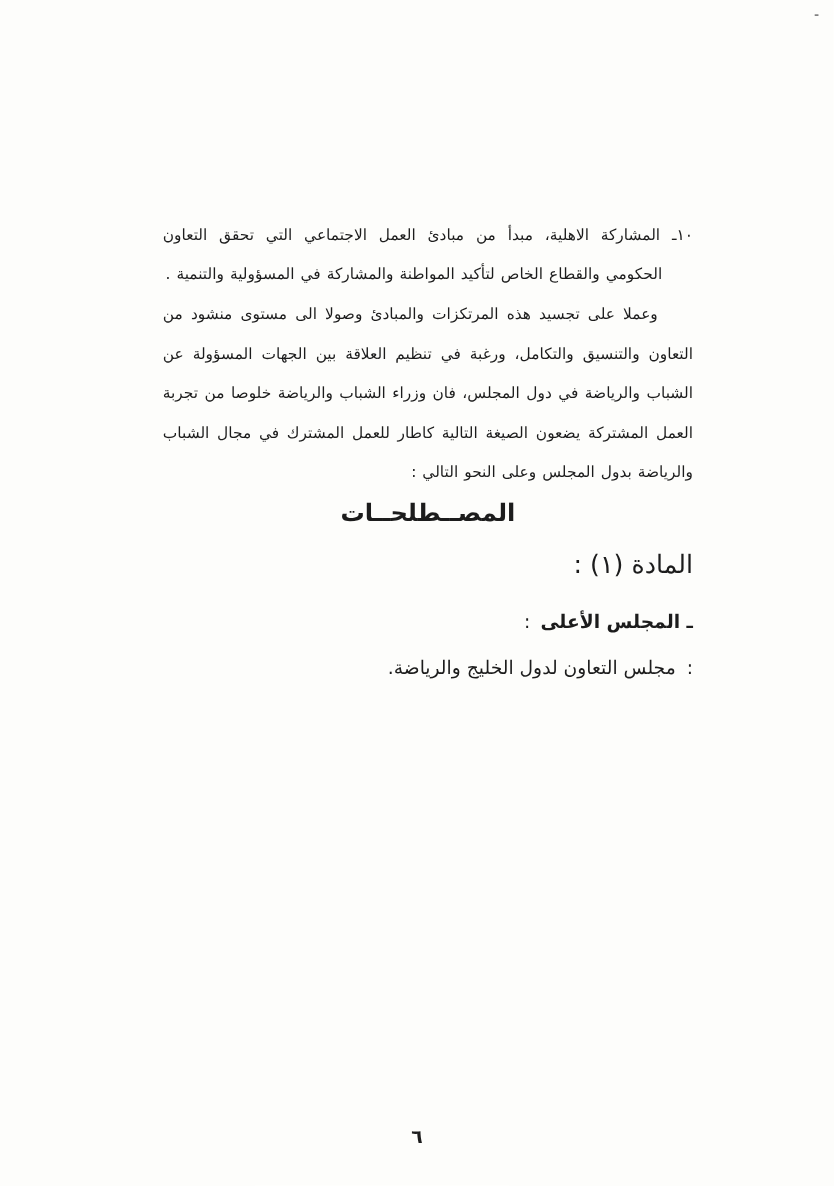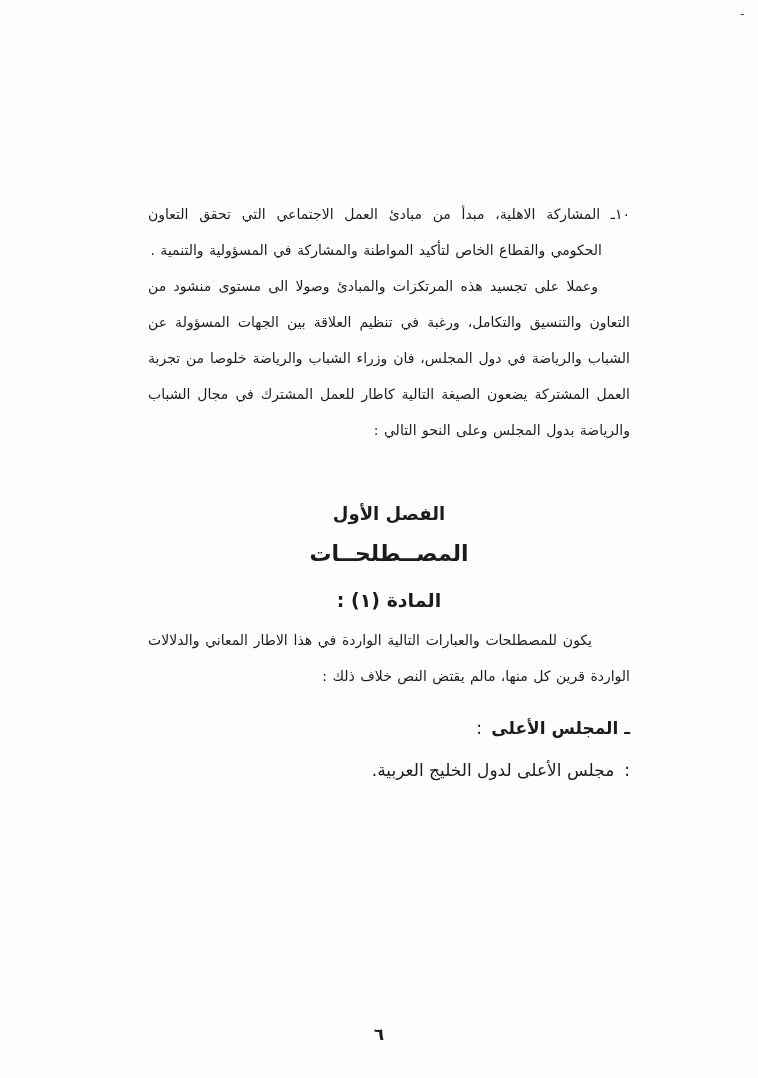--- a/index.html
+++ b/index.html
@@ -59,24 +59,24 @@
   .chapter-subtitle {
     margin: 0;
     font-size: 22px;
     font-weight: 700;
     text-align: center;
     line-height: 40px;
     letter-spacing: 0.5px;
   }
   .article-label {
     margin: 8px 0 4px 0;
-    font-size: 19px;
-    font-weight: 700;
+    font-size: 23px;
+    font-weight: 400;
     line-height: 36px;
-    text-align: center;
+    text-align: right;
   }
   .definitions {
     margin-top: 14px;
   }
   .definition {
     display: flex;
     align-items: flex-start;
     font-size: 17px;
     line-height: 40px;
     margin-bottom: 2px;
@@ -111,38 +111,36 @@
 <div class="page">
 
   <div class="corner-mark">-</div>
 
   <div class="content">
 
     <p class="para hanging">١٠ـ المشاركة الاهلية، مبدأ من مبادئ العمل الاجتماعي التي تحقق التعاون الحكومي والقطاع الخاص لتأكيد المواطنة والمشاركة في المسؤولية والتنمية .</p>
 
     <p class="para indent">وعملا على تجسيد هذه المرتكزات والمبادئ وصولا الى مستوى منشود من التعاون والتنسيق والتكامل، ورغبة في تنظيم العلاقة بين الجهات المسؤولة عن الشباب والرياضة في دول المجلس، فان وزراء الشباب والرياضة خلوصا من تجربة العمل المشتركة يضعون الصيغة التالية كاطار للعمل المشترك في مجال الشباب والرياضة بدول المجلس وعلى النحو التالي :</p>
 
-    <h2 class="chapter-title">الفصل الأول</h2>
 
     <h3 class="chapter-subtitle">المصــطلحــات</h3>
 
     <p class="article-label">المادة (١) :</p>
 
-    <p class="para article-intro">يكون للمصطلحات والعبارات التالية الواردة في هذا الاطار المعاني والدلالات الواردة قرين كل منها، مالم يقتض النص خلاف ذلك :</p>
 
     <div class="definitions">
 
       <div class="definition">
         <span class="def-term"><span>ـ</span> <span>المجلس الأعلى</span></span>
         <span class="def-sep">:</span>
       </div>
 
       <div class="definition">
         <span class="def-sep">:</span>
-        <span class="def-text">مجلس الأعلى لدول الخليج العربية.</span>
+        <span class="def-text">مجلس التعاون لدول الخليج والرياضة.</span>
       </div>
 
     </div>
 
   </div>
 
   <div class="page-number">٦</div>
 
 </div>
 

